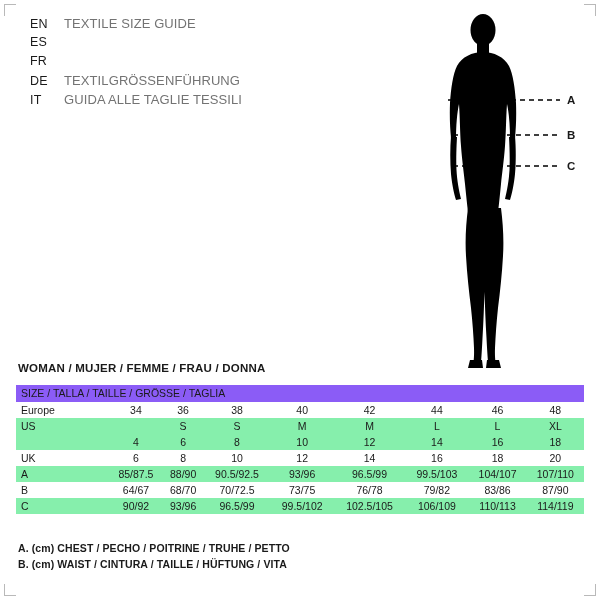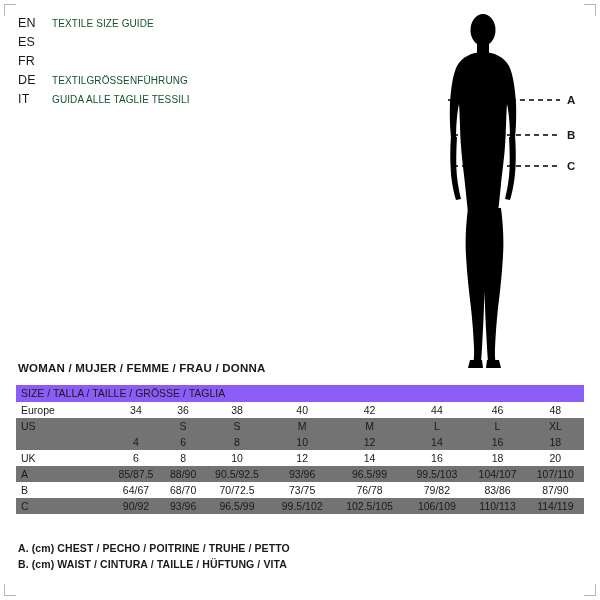--- a/index.html
+++ b/index.html
@@ -26,32 +26,33 @@
     position: absolute;
     top: 14px;
     left: 18px;
     width: 300px;
   }
   .lang-row {
     display: flex;
     align-items: baseline;
     height: 19px;
     line-height: 19px;
+    margin-left: 12px;
   }
   .lang-code {
     width: 34px;
     flex: 0 0 34px;
     font-size: 12.5px;
     letter-spacing: 0.2px;
     color: #1a1a1a;
   }
   .lang-title {
-    font-size: 10px;
+    font-size: 13px;
     letter-spacing: 0.1px;
-    color: #14532d;
+    color: #737373;
     text-transform: uppercase;
   }
 
   
   .figure-area {
     position: absolute;
     top: 8px;
     left: 380px;
     width: 215px;
     height: 365px;
@@ -104,21 +105,21 @@
   tr.header-row td {
     background: #8b5cf6;
     font-weight: normal;
     text-align: left;
     padding-left: 5px;
     font-size: 10.5px;
     height: 17px;
     line-height: 17px;
   }
   tr.shade td {
-    background: #737373;
+    background: #86efac;
   }
   tr.plain td {
     background: #ffffff;
   }
 
   
   .notes {
     position: absolute;
     left: 18px;
     top: 541px;

